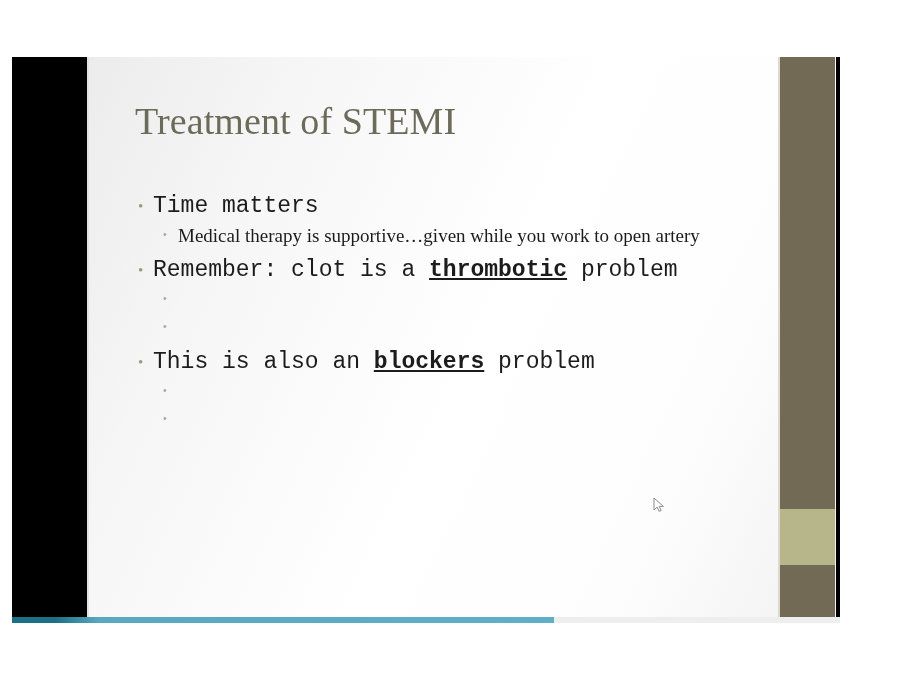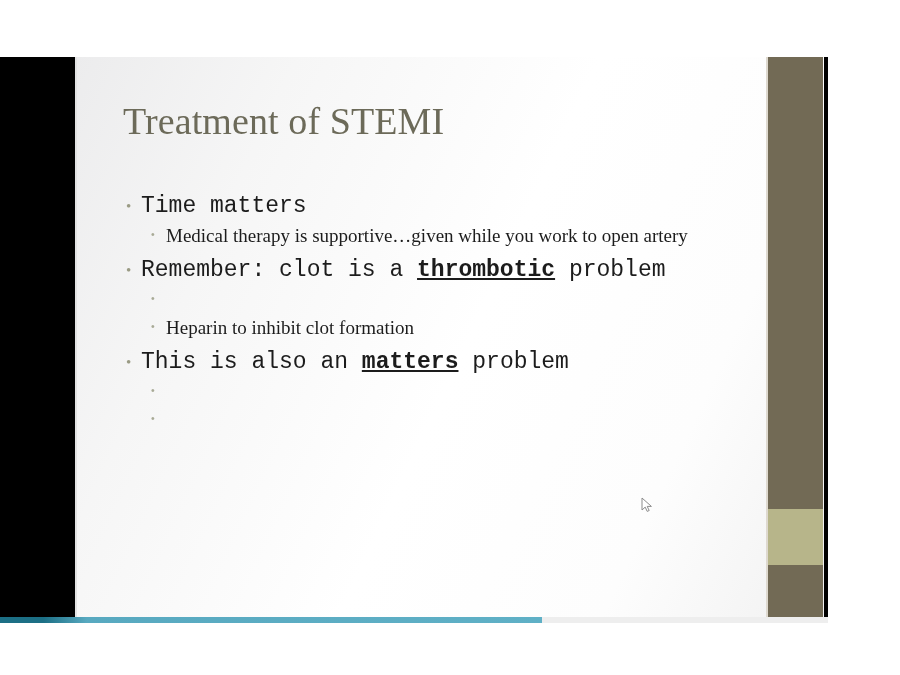--- a/index.html
+++ b/index.html
@@ -7,20 +7,21 @@
     padding: 0;
     background: #ffffff;
   }
   #screen {
     position: relative;
     width: 828px;
     height: 675px;
     overflow: hidden;
     background: #ffffff;
     font-family: "Liberation Serif", serif;
+    margin-left: 12px;
   }
 
   
   .band-black {
     position: absolute;
     background: #000000;
   }
   #band-left   { left: 0;   top: 57px;  width: 75px;  height: 560px; }
   #band-right  { left: 824px; top: 57px; width: 76px; height: 560px; }
 
@@ -227,26 +228,25 @@
         <span class="marker">•</span>
         <span class="text"><span>Remember: clot is a </span><span class="emph">thrombotic</span><span> problem</span></span>
       </div>
 
       <div class="bullet-row lvl2">
         <span class="marker">•</span>
       </div>
 
       <div class="bullet-row lvl2">
         <span class="marker">•</span>
-        <span class="text">Heparin to inhibit clot formation</span>
       </div>
 
       <div class="bullet-row lvl1 gap-before">
         <span class="marker">•</span>
-        <span class="text"><span>This is also an </span><span class="emph">matters</span><span> problem</span></span>
+        <span class="text"><span>This is also an </span><span class="emph">blockers</span><span> problem</span></span>
       </div>
 
       <div class="bullet-row lvl2">
         <span class="marker">•</span>
       </div>
 
       <div class="bullet-row lvl2">
         <span class="marker">•</span>
       </div>
 

